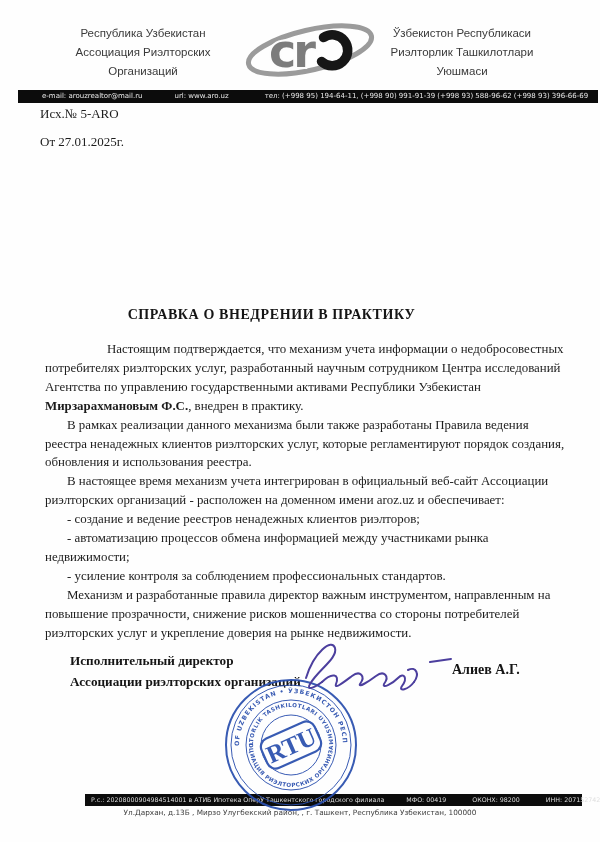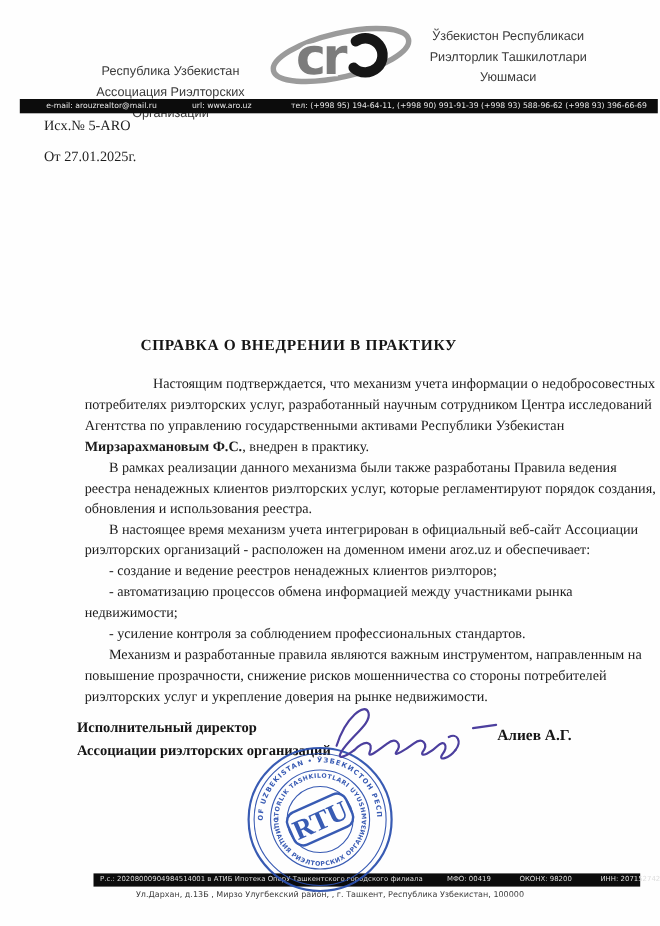--- a/index.html
+++ b/index.html
@@ -4,21 +4,21 @@
 <style>
   html,body{margin:0;padding:0;background:#e8e8e8;}
   .page{
     position:relative; width:600px; height:842px; margin:0 auto;
     background:#fefefe; overflow:hidden;
     font-family:"Liberation Serif", serif; color:#1d1d1d;
   }
   
   .hdr-block{position:absolute; text-align:center;
     font-family:"Liberation Sans", sans-serif; font-size:11.5px; line-height:19px; color:#3a3a3a;}
-  .hdr-left{left:55px; top:24px; width:200px;margin-top:32px;}
+  .hdr-left{left:43px; top:24px; width:200px;}
   .hdr-right{left:352px; top:24px; width:220px;}
   .logo{position:absolute; left:242px; top:10px; width:136px; height:80px;}
   
   .contact-bar{position:absolute; left:18px; top:90px; width:564px; height:13px;
     background:#0c0c0c; color:#e9e9e9; font-family:"DejaVu Sans", sans-serif;
     font-size:7px; line-height:13px; white-space:nowrap; display:flex;padding-left:16px;}
   .contact-bar span{display:inline-block;}
   .cb-email{margin-left:8px;}
   .cb-url{margin-left:32px;}
   .cb-tel{margin-left:36px;}
@@ -26,21 +26,21 @@
   .ref-no{position:absolute; left:40px; top:106px; font-size:13px;}
   .ref-date{position:absolute; left:40px; top:134px; font-size:13px;}
   
   .recipient{position:absolute; left:250px; top:176px; width:316px;
     text-align:right; font-weight:bold; font-size:13.5px; line-height:19.5px; color:#151515;}
   
   .doc-title{position:absolute; left:0; top:307px; width:543px; text-align:center;
     font-weight:bold; font-size:14px; letter-spacing:.6px; color:#151515;}
   
   .body-text{position:absolute; left:45px; top:340px; width:523px;
-    font-size:12.9px; line-height:18.9px; color:#1c1c1c;margin-left:32px;}
+    font-size:12.9px; line-height:18.9px; color:#1c1c1c;}
   .body-text p{margin:0;}
   .p-first{text-indent:62px;}
   .p-ind{text-indent:22px;}
   .bullet{text-indent:22px;}
   
   .sig-block{position:absolute; left:70px; top:650px; font-weight:bold;
     font-size:13.2px; line-height:21px; color:#151515;}
   .sig-svg{position:absolute; left:288px; top:632px; width:168px; height:72px; z-index:3;}
   .sig-name{position:absolute; left:452px; top:662px; font-weight:bold; font-size:14px; color:#151515;}
   
@@ -92,21 +92,21 @@
 
   <div class="doc-title">СПРАВКА О ВНЕДРЕНИИ В ПРАКТИКУ</div>
 
   <div class="body-text">
     <p class="p-first"><span>Настоящим подтверждается, что механизм учета информации о недобросовестных потребителях риэлторских услуг, разработанный научным сотрудником Центра исследований Агентства по управлению государственными активами Республики Узбекистан </span><b>Мирзарахмановым Ф.С.</b><span>, внедрен в практику.</span></p>
     <p class="p-ind">В рамках реализации данного механизма были также разработаны Правила ведения реестра ненадежных клиентов риэлторских услуг, которые регламентируют порядок создания, обновления и использования реестра.</p>
     <p class="p-ind">В настоящее время механизм учета интегрирован в официальный веб-сайт Ассоциации риэлторских организаций -  расположен на доменном имени aroz.uz и обеспечивает:</p>
     <p class="bullet">- создание и ведение реестров ненадежных клиентов риэлторов;</p>
     <p class="bullet">- автоматизацию процессов обмена информацией между участниками рынка недвижимости;</p>
     <p class="bullet">- усиление контроля за соблюдением профессиональных стандартов.</p>
-    <p class="p-ind">Механизм и разработанные правила являются важным инструментом, направленным на повышение прозрачности, снижение рисков мошенничества со стороны потребителей риэлторских услуг  и укрепление доверия на рынке недвижимости.</p>
+    <p class="p-ind">Механизм и разработанные правила директор важным инструментом, направленным на повышение прозрачности, снижение рисков мошенничества со стороны потребителей риэлторских услуг  и укрепление доверия на рынке недвижимости.</p>
   </div>
 
   <div class="sig-block">
     <div>Исполнительный директор</div>
     <div>Ассоциации риэлторских организаций</div>
   </div>
 
   <svg class="sig-svg" viewBox="0 0 168 72">
     <g fill="none" stroke="#4c3f9e" stroke-width="2" stroke-linecap="round">
       <path d="M 18 46 C 26 20, 44 6, 47 16 C 50 26, 30 38, 22 52 C 18 59, 26 56, 34 50"></path>

